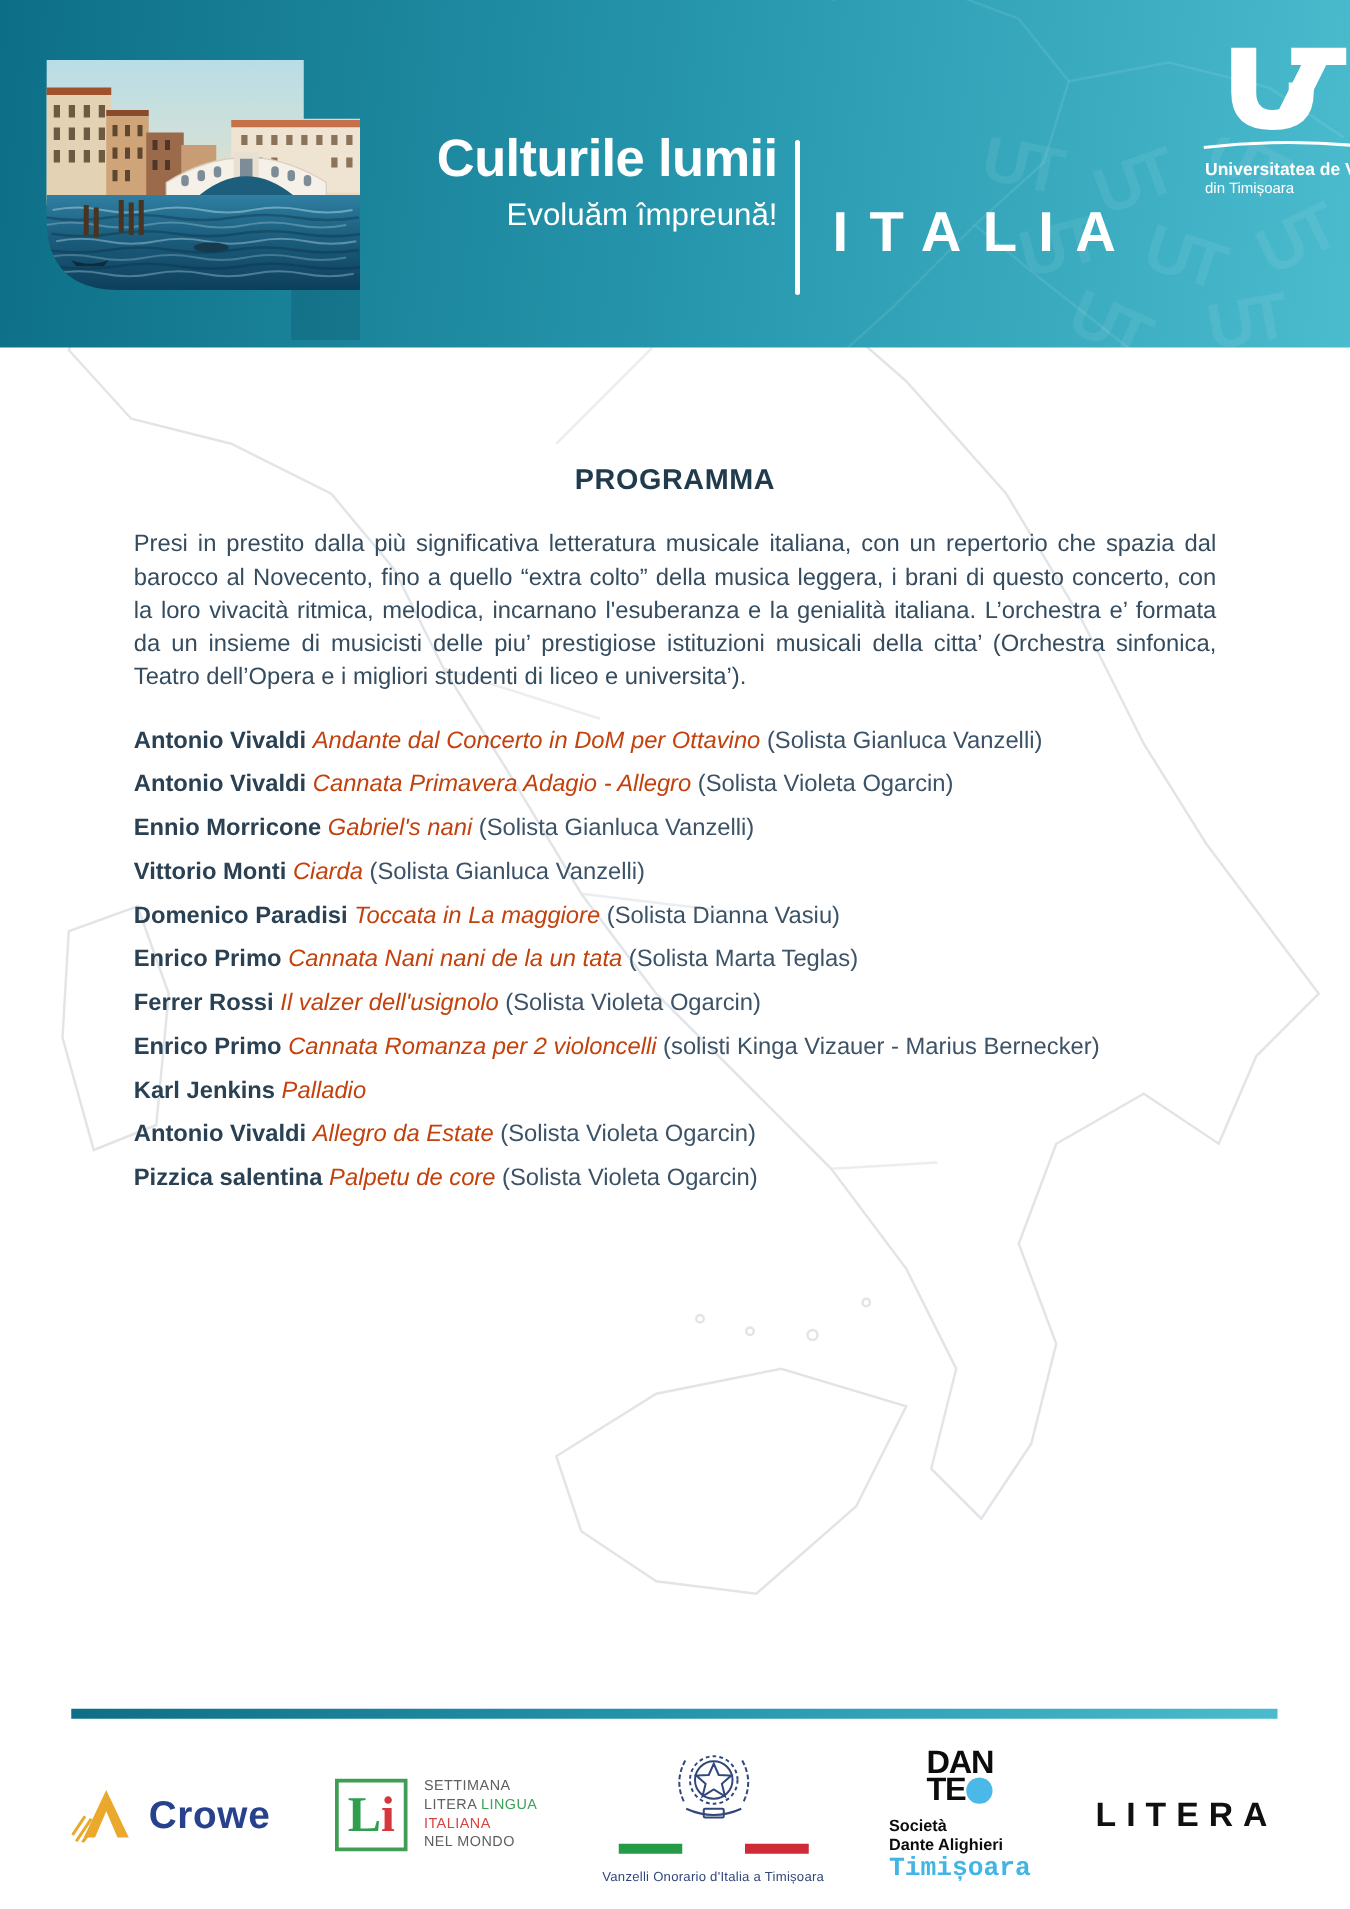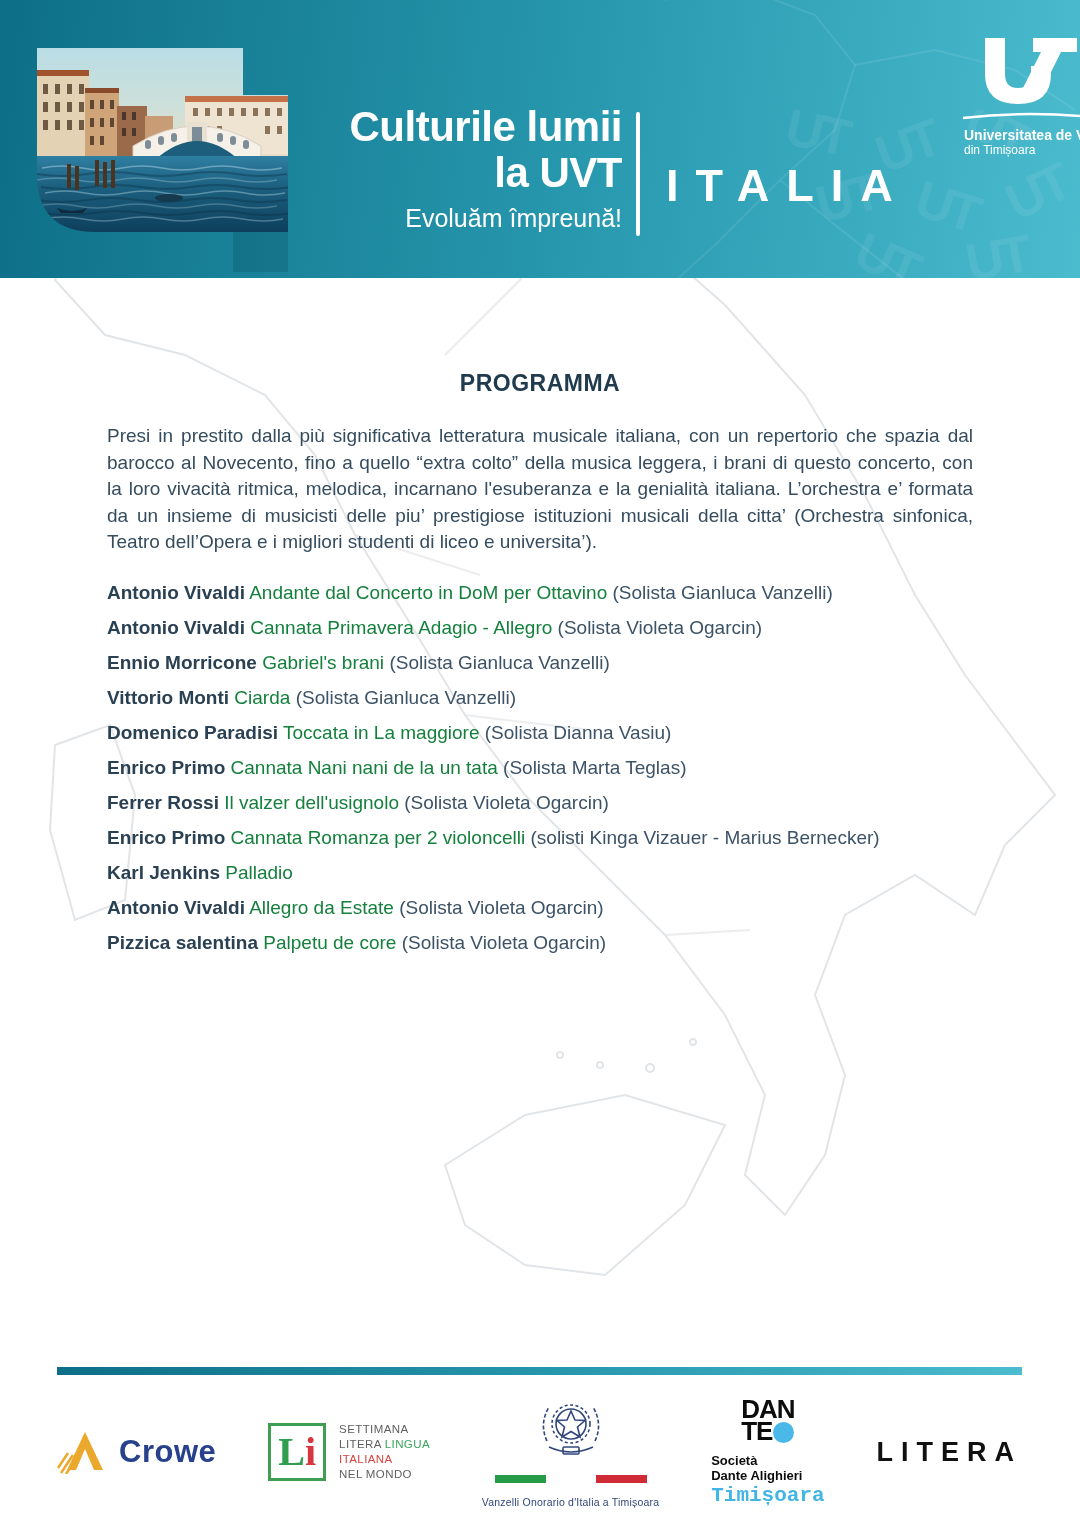--- a/index.html
+++ b/index.html
@@ -38,21 +38,21 @@
   .uvt-city{font-size:12px;font-weight:400;line-height:14px;margin-left:8px;}
 
   
   main{position:absolute;left:107px;top:370px;width:866px;z-index:1;}
   .prog-heading{text-align:center;font-size:23px;font-weight:700;color:#203a4e;
                 letter-spacing:.5px;margin:0 0 26px 0;}
   .intro{font-size:19px;line-height:26.5px;text-align:justify;color:#354c5f;margin:0 0 26px 0;}
   .program{list-style:none;margin:0;padding:0;}
   .prog-item{font-size:19px;line-height:21px;margin-bottom:14px;color:#3c5266;}
   .composer{font-weight:700;color:#2a4053;}
-  .piece{color:#15803d;}
+  .piece{font-style:italic;color:#c2410c;}
 
   
   .footer-bar{position:absolute;left:57px;top:1367px;width:965px;height:8px;z-index:1;
               background:linear-gradient(90deg,#0d6f87 0%,#2899af 55%,#4bbbce 100%);}
   .logos{position:absolute;left:57px;top:1382px;width:965px;height:140px;z-index:1;
          display:flex;align-items:center;justify-content:space-between;}
 
   .crowe{display:flex;align-items:center;gap:10px;}
   .crowe-label{font-size:31px;font-weight:600;color:#27418c;letter-spacing:.5px;}
 
@@ -226,21 +226,20 @@
             <rect x="66" y="114" width="4" height="26"></rect>
           <rect x="74" y="112" width="4" height="28"></rect>
         </g>
         <ellipse cx="132" cy="150" rx="14" ry="4" fill="#16394e"></ellipse>
         <path d="M20 160 q15 6 30 0 l-4 5 h-22 Z" fill="#0e2a3c"></path>
       </svg>
     </div>
 
     <div class="title-block">
       <div class="title-line">Culturile lumii</div>
-      <div class="title-line">la UVT</div>
       <div class="tagline">Evoluăm împreună!</div>
     </div>
 
     <div class="vbar"></div>
     <div class="country">ITALIA</div>
 
     <div class="uvt-logo">
       <svg class="uvt-mark" width="100" height="66" viewBox="0 0 100 66" fill="#ffffff">
         <path d="M4 0 H24 V36 Q24 50 37 50 Q50 50 50 36 V28 H70 V36 Q70 66 37 66 Q4 66 4 36 Z"></path>
         <path d="M52 0 H96 V14 H80 L62 50 H42 L60 14 H52 Z"></path>
@@ -263,21 +262,21 @@
         <span class="piece">Andante dal Concerto in DoM per Ottavino</span>
         <span class="soloist">(Solista Gianluca Vanzelli)</span>
       </li>
       <li class="prog-item">
         <span class="composer">Antonio Vivaldi</span>
         <span class="piece">Cannata Primavera Adagio - Allegro</span>
         <span class="soloist">(Solista Violeta Ogarcin)</span>
       </li>
       <li class="prog-item">
         <span class="composer">Ennio Morricone</span>
-        <span class="piece">Gabriel's brani</span>
+        <span class="piece">Gabriel's nani</span>
         <span class="soloist">(Solista Gianluca Vanzelli)</span>
       </li>
       <li class="prog-item">
         <span class="composer">Vittorio Monti</span>
         <span class="piece">Ciarda</span>
         <span class="soloist">(Solista Gianluca Vanzelli)</span>
       </li>
       <li class="prog-item">
         <span class="composer">Domenico Paradisi</span>
         <span class="piece">Toccata in La maggiore</span>

